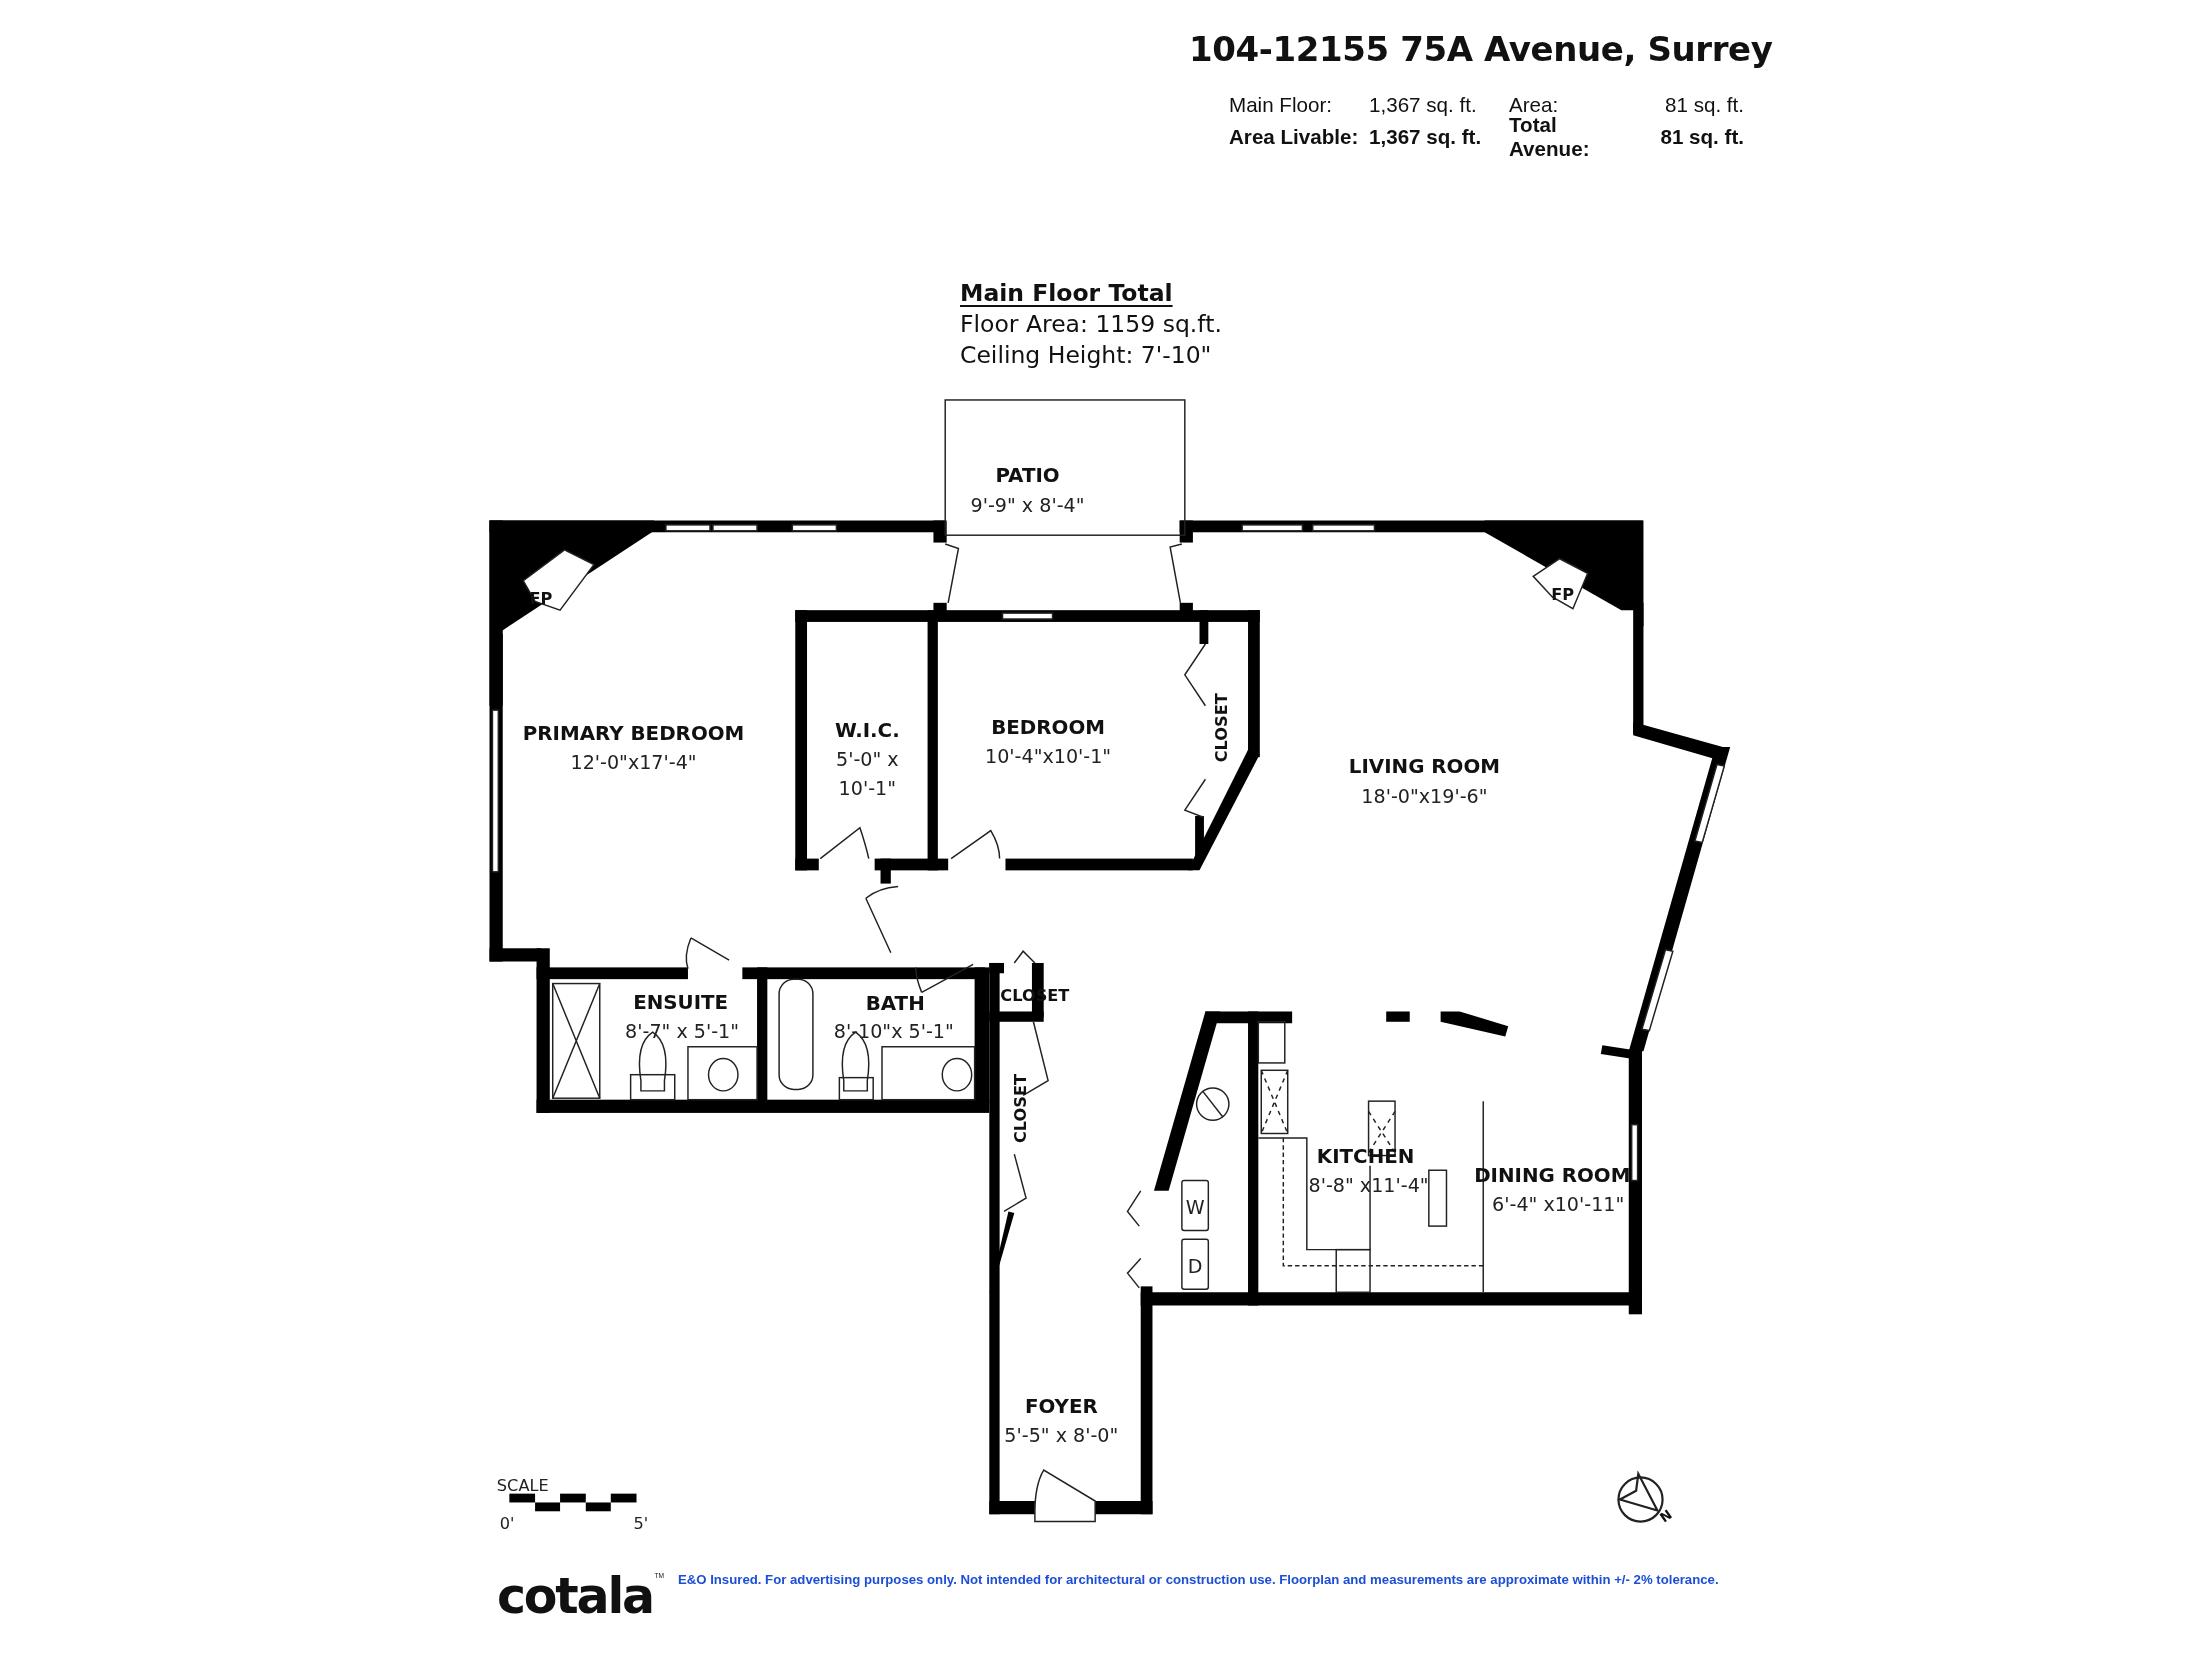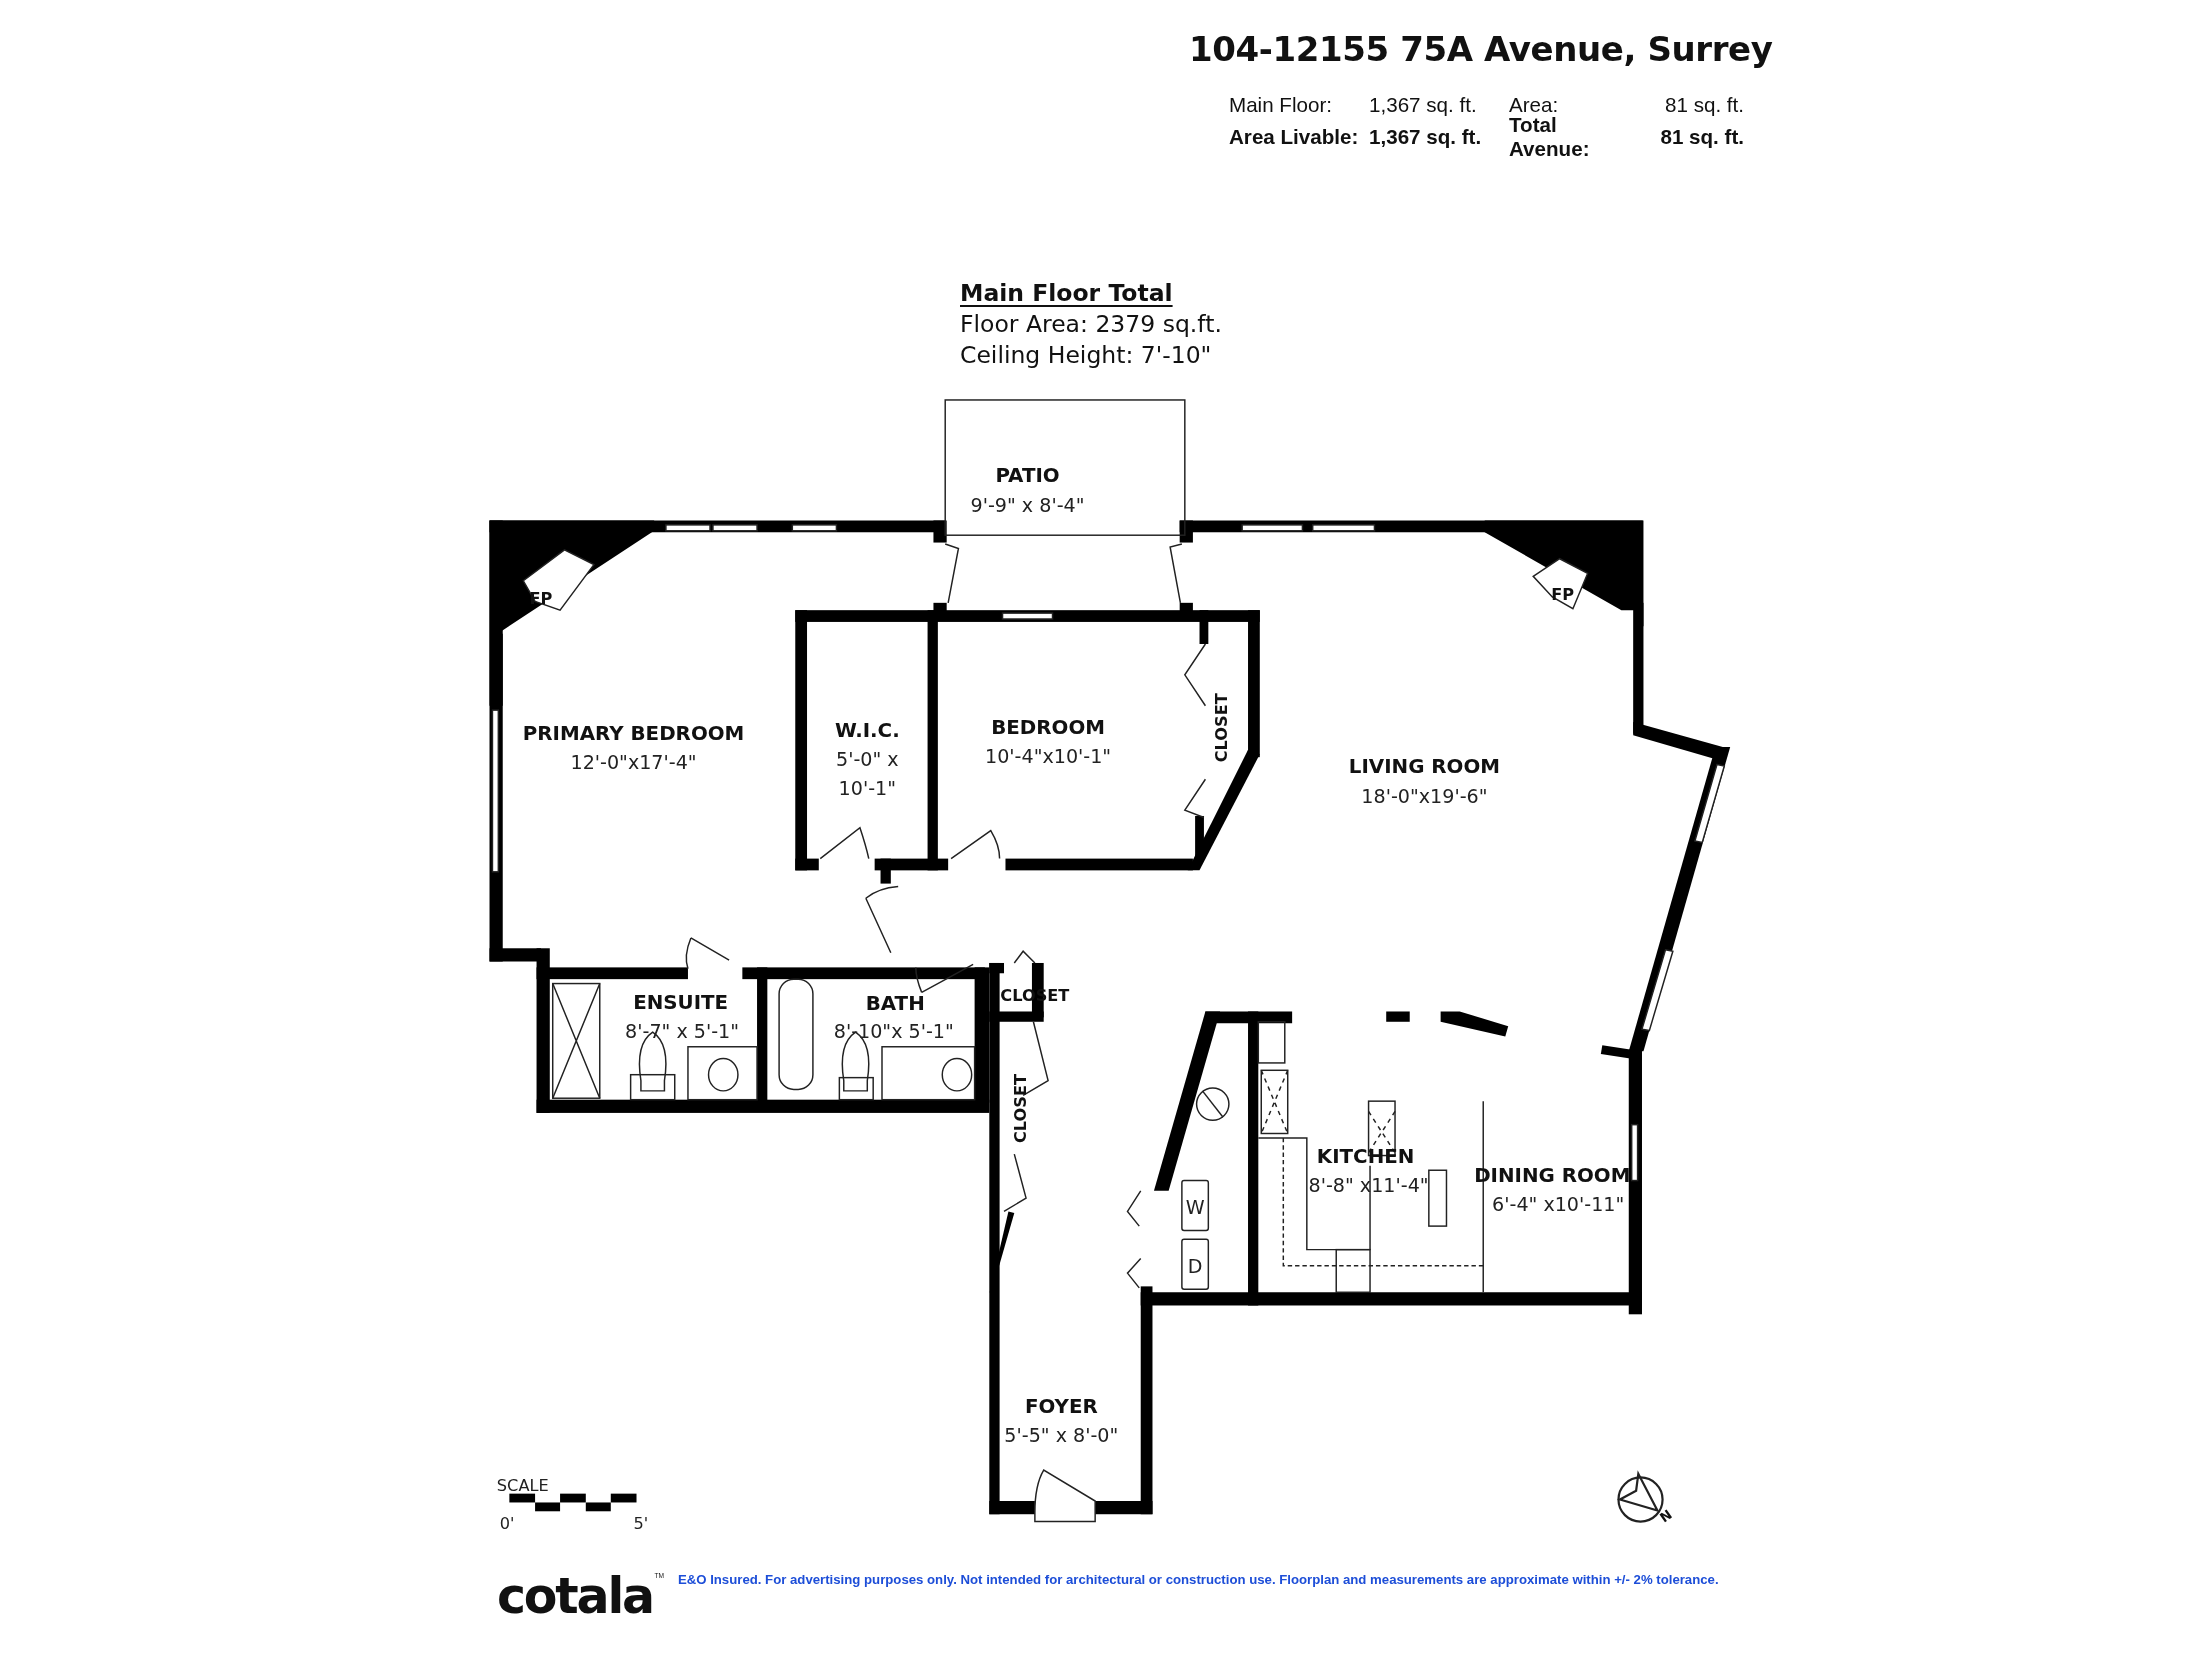--- a/index.html
+++ b/index.html
@@ -41,21 +41,21 @@
       <span class="c1">Area Livable:</span>
       <span class="c2">1,367 sq. ft.</span>
       <span class="c3">Total Avenue:</span>
       <span class="c4" style="text-align:right">81 sq. ft.</span>
     </div>
   </div>
 </div>
 
 <div class="plan-title">
   <div class="t">Main Floor Total</div>
-  <div class="l">Floor Area: 2379 sq.ft.</div>
+  <div class="l">Floor Area: 1159 sq.ft.</div>
   <div class="l">Ceiling Height: 7'-10"</div>
 </div>
 
 <svg class="plan" width="2205" height="1654" viewBox="0 0 3000 2250">
   <g fill="#000" stroke="none">
 
     <polygon points="666,708 890,708 890,722 677,862 684,862 684,960 666,960"></polygon>
 
     <rect x="666" y="708" width="620" height="16"></rect>
 

